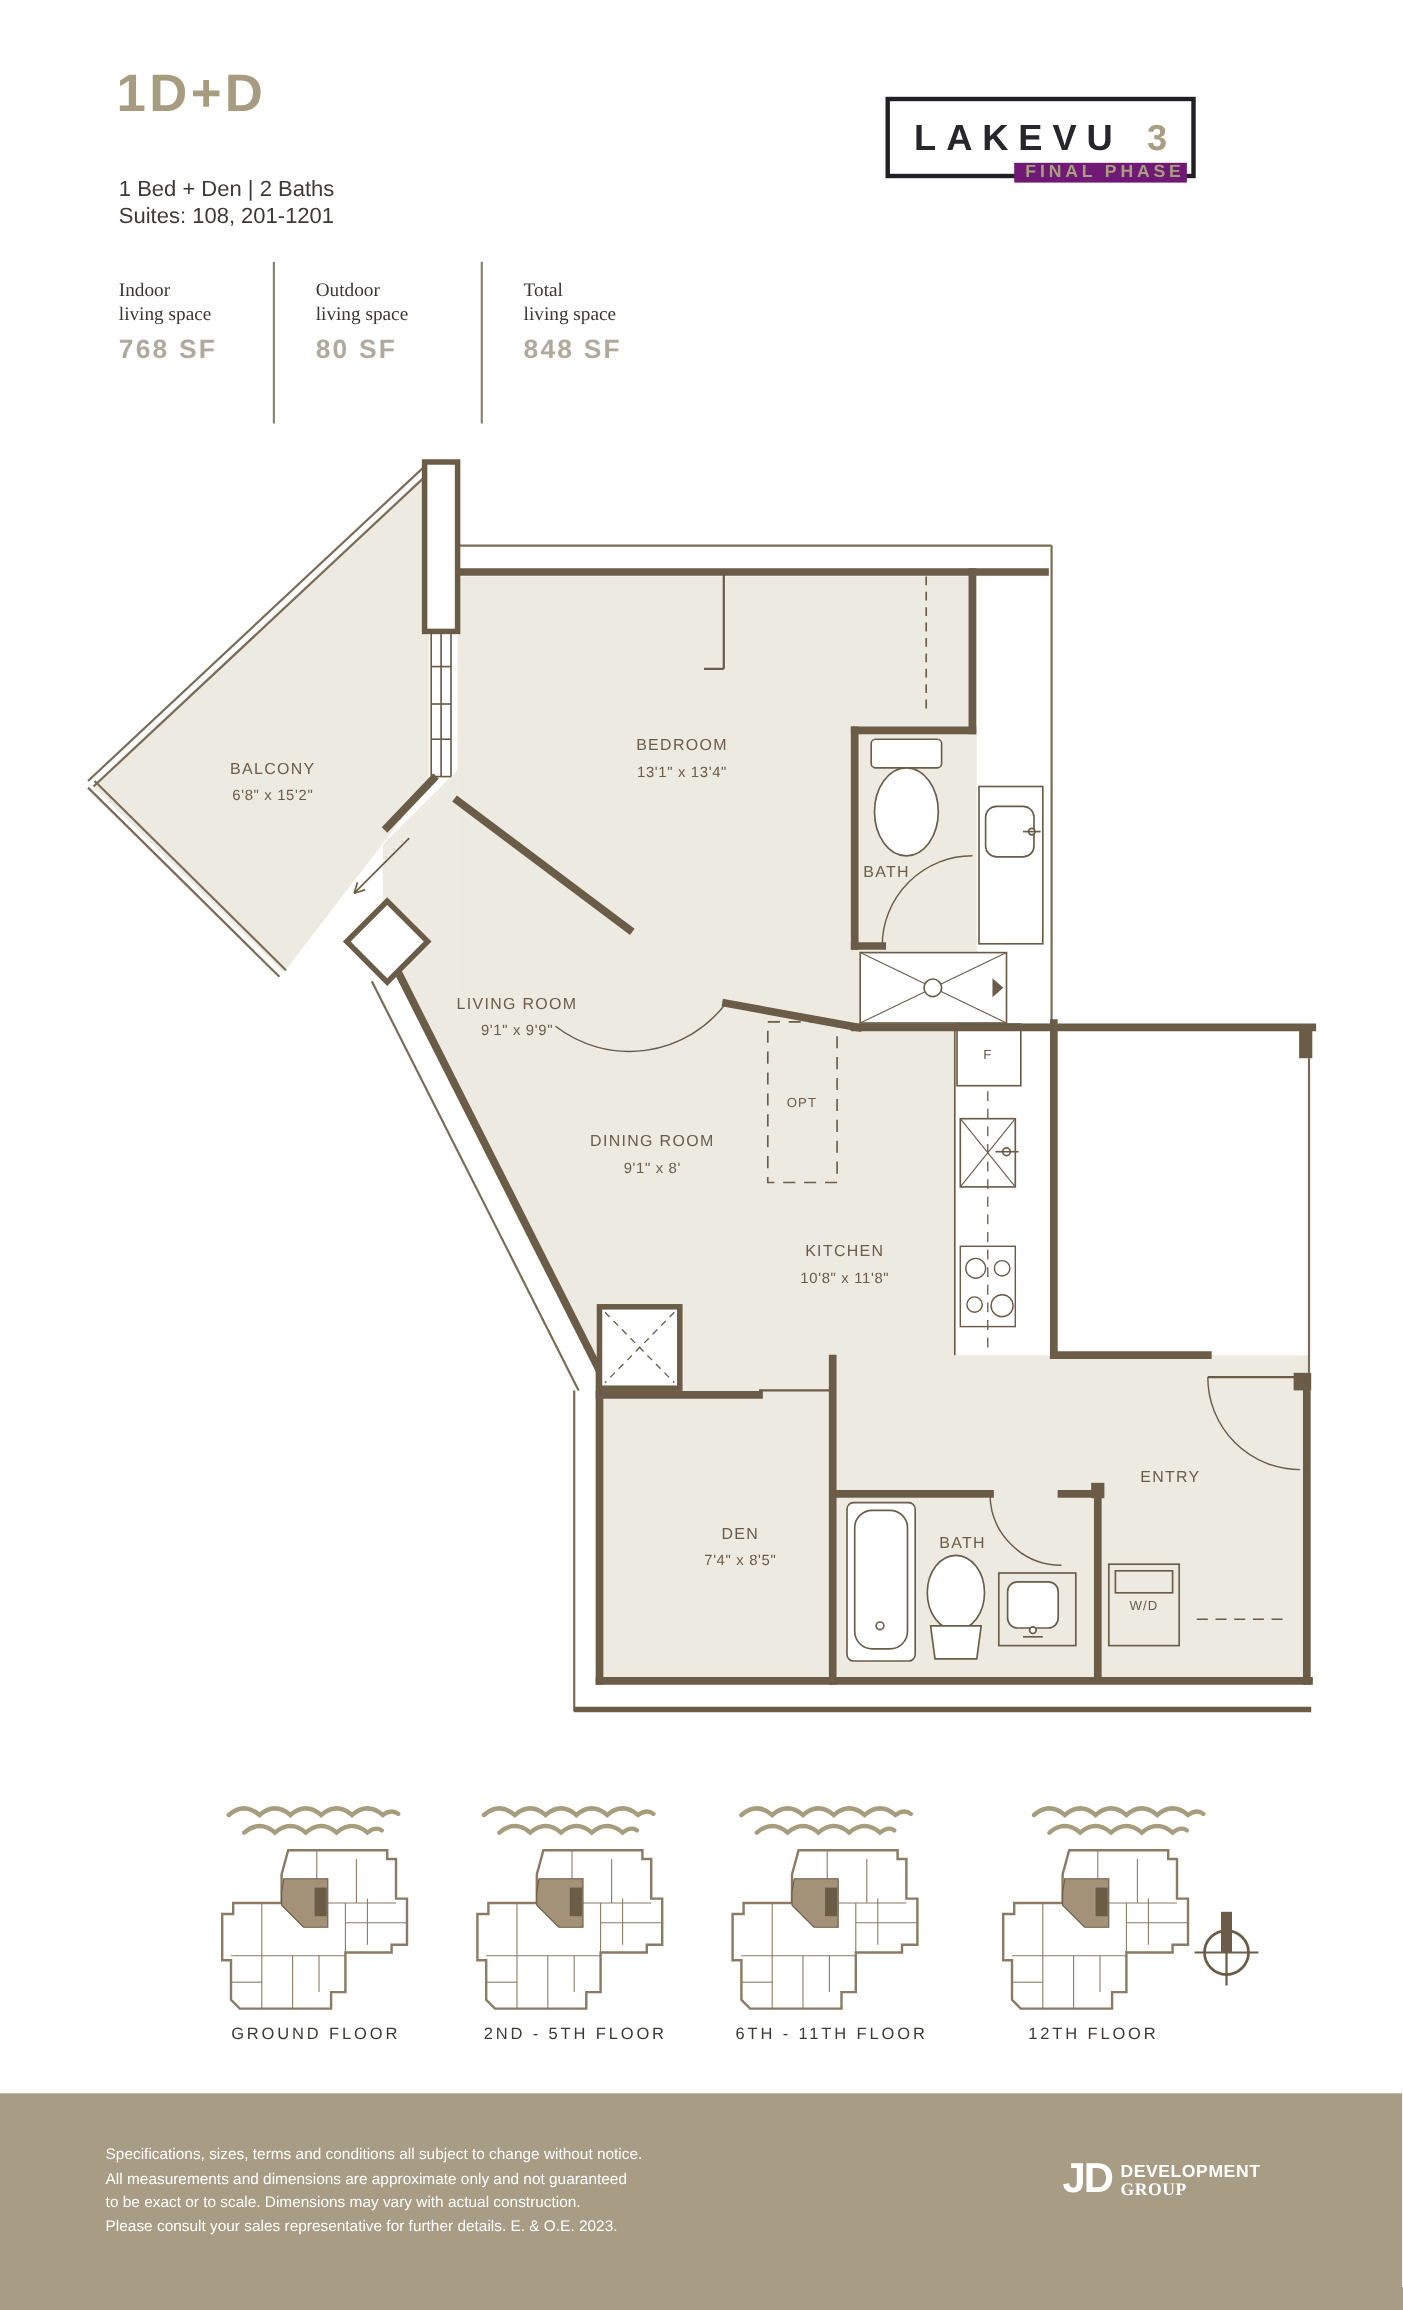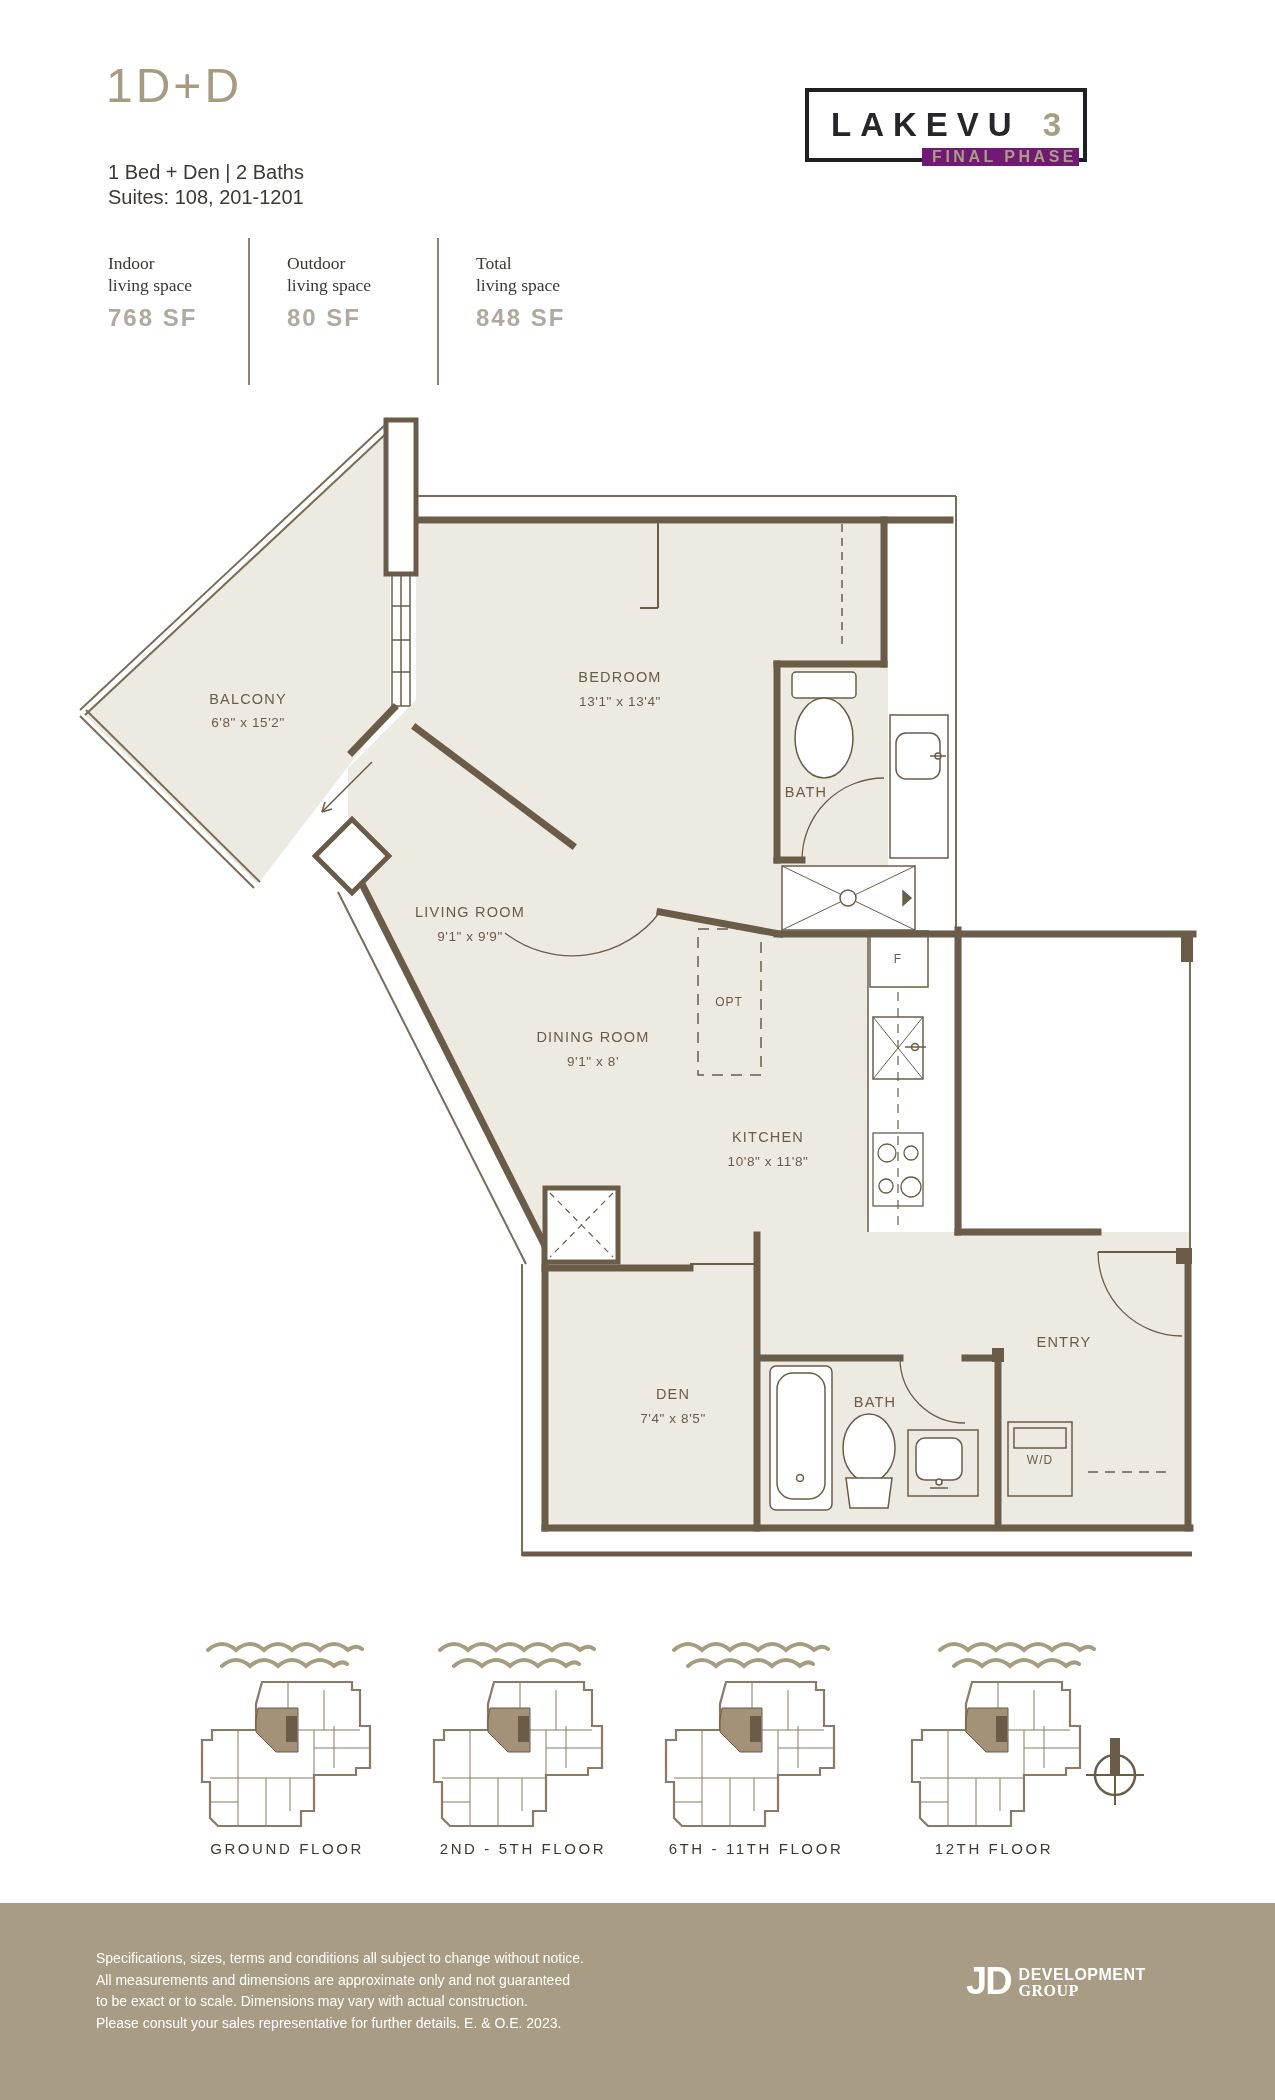--- a/index.html
+++ b/index.html
@@ -1,20 +1,20 @@
 <!DOCTYPE html>
 <html><head>
 <meta charset="utf-8">
 <style>
   html,body{margin:0;padding:0;background:#ffffff;}
   #page{position:relative;width:1275px;height:2100px;background:#ffffff;overflow:hidden;
         font-family:"Liberation Sans",sans-serif;color:#3d3a35;}
   .abs{position:absolute;}
   
-  #plan-code{left:106px;top:58px;font-size:48px;letter-spacing:3px;color:#a79c80;font-weight:400;}
+  #plan-code{left:106px;top:58px;font-size:48px;letter-spacing:3px;color:#a79c80;font-weight:700;}
   #plan-desc{left:108px;top:160px;font-size:20px;line-height:25px;color:#3d3a35;}
   
   #logo-box{left:805px;top:88px;width:282px;height:74px;border:4px solid #1f1f24;box-sizing:border-box;
             display:flex;align-items:center;justify-content:center;gap:20px;}
   #logo-main{font-size:33px;font-weight:bold;letter-spacing:9px;color:#26262b;}
   #logo-num{font-size:33px;font-weight:bold;color:#a89f82;margin-left:2px;}
   #logo-tag{position:absolute;right:4px;bottom:-8px;background:#701a75;padding:0 2px 0 10px;
             font-size:16px;font-weight:bold;letter-spacing:3.5px;color:#a89f82;}
   
   .stat-col{position:absolute;top:252px;}

